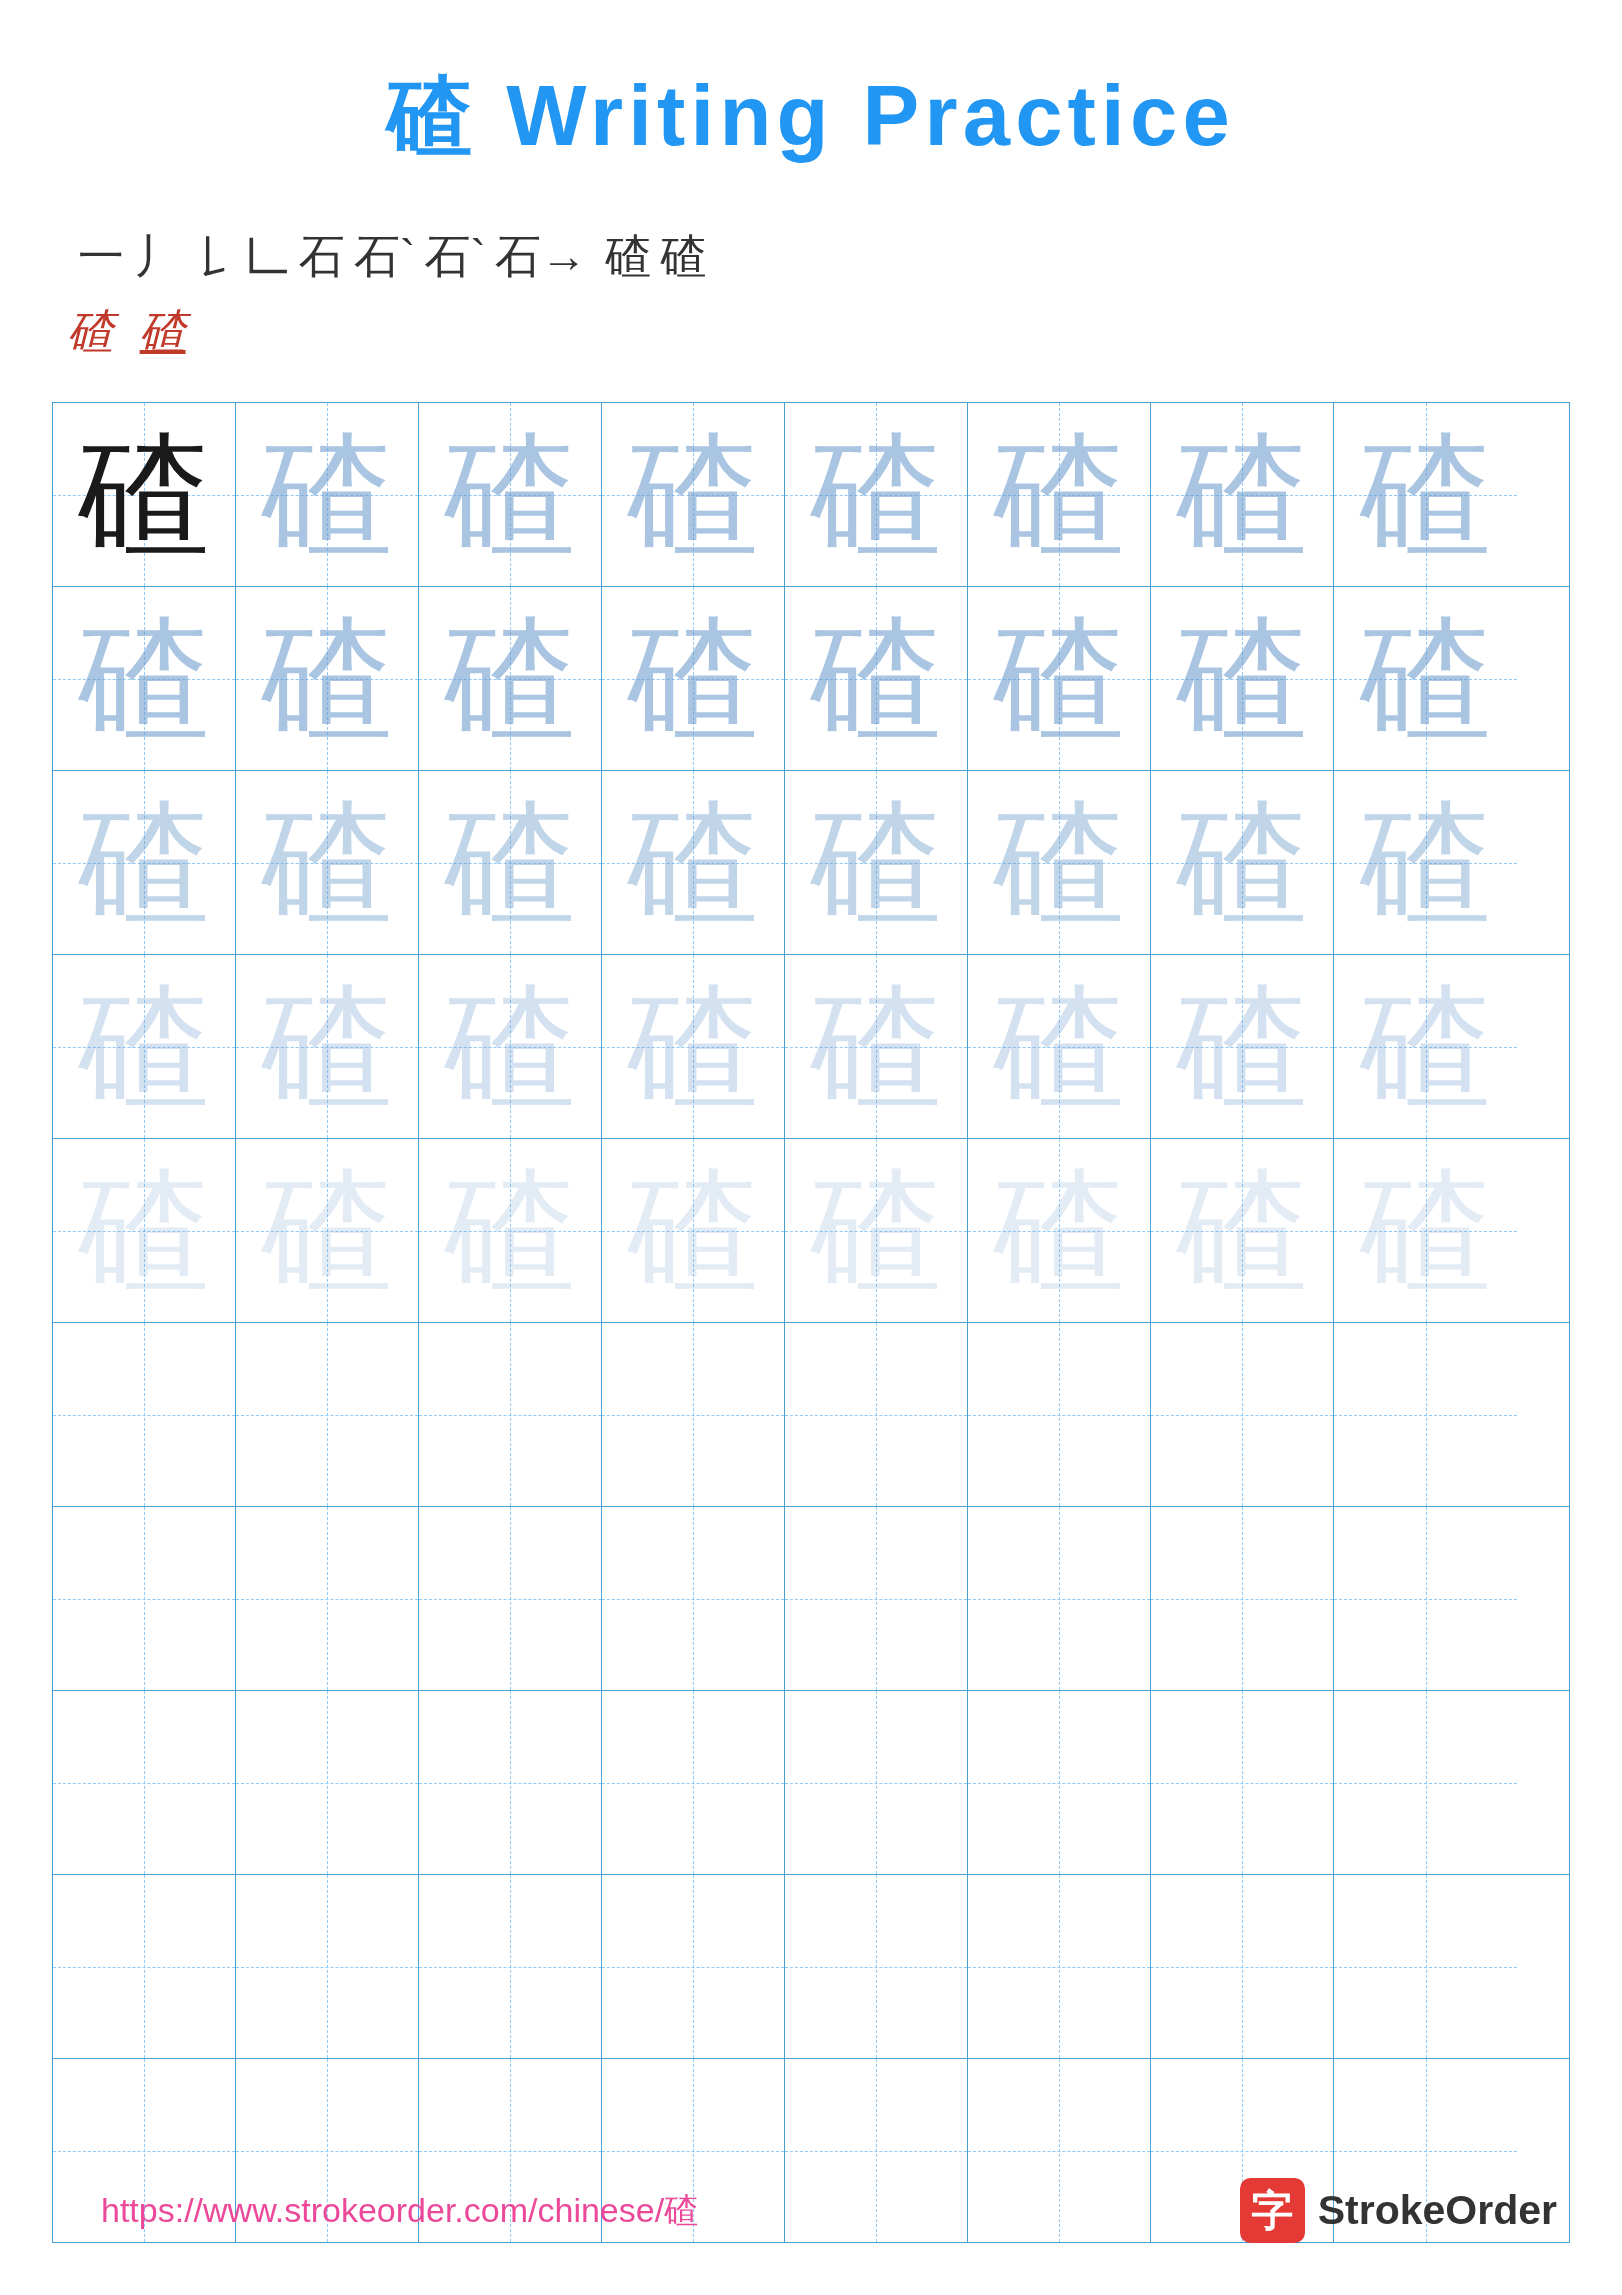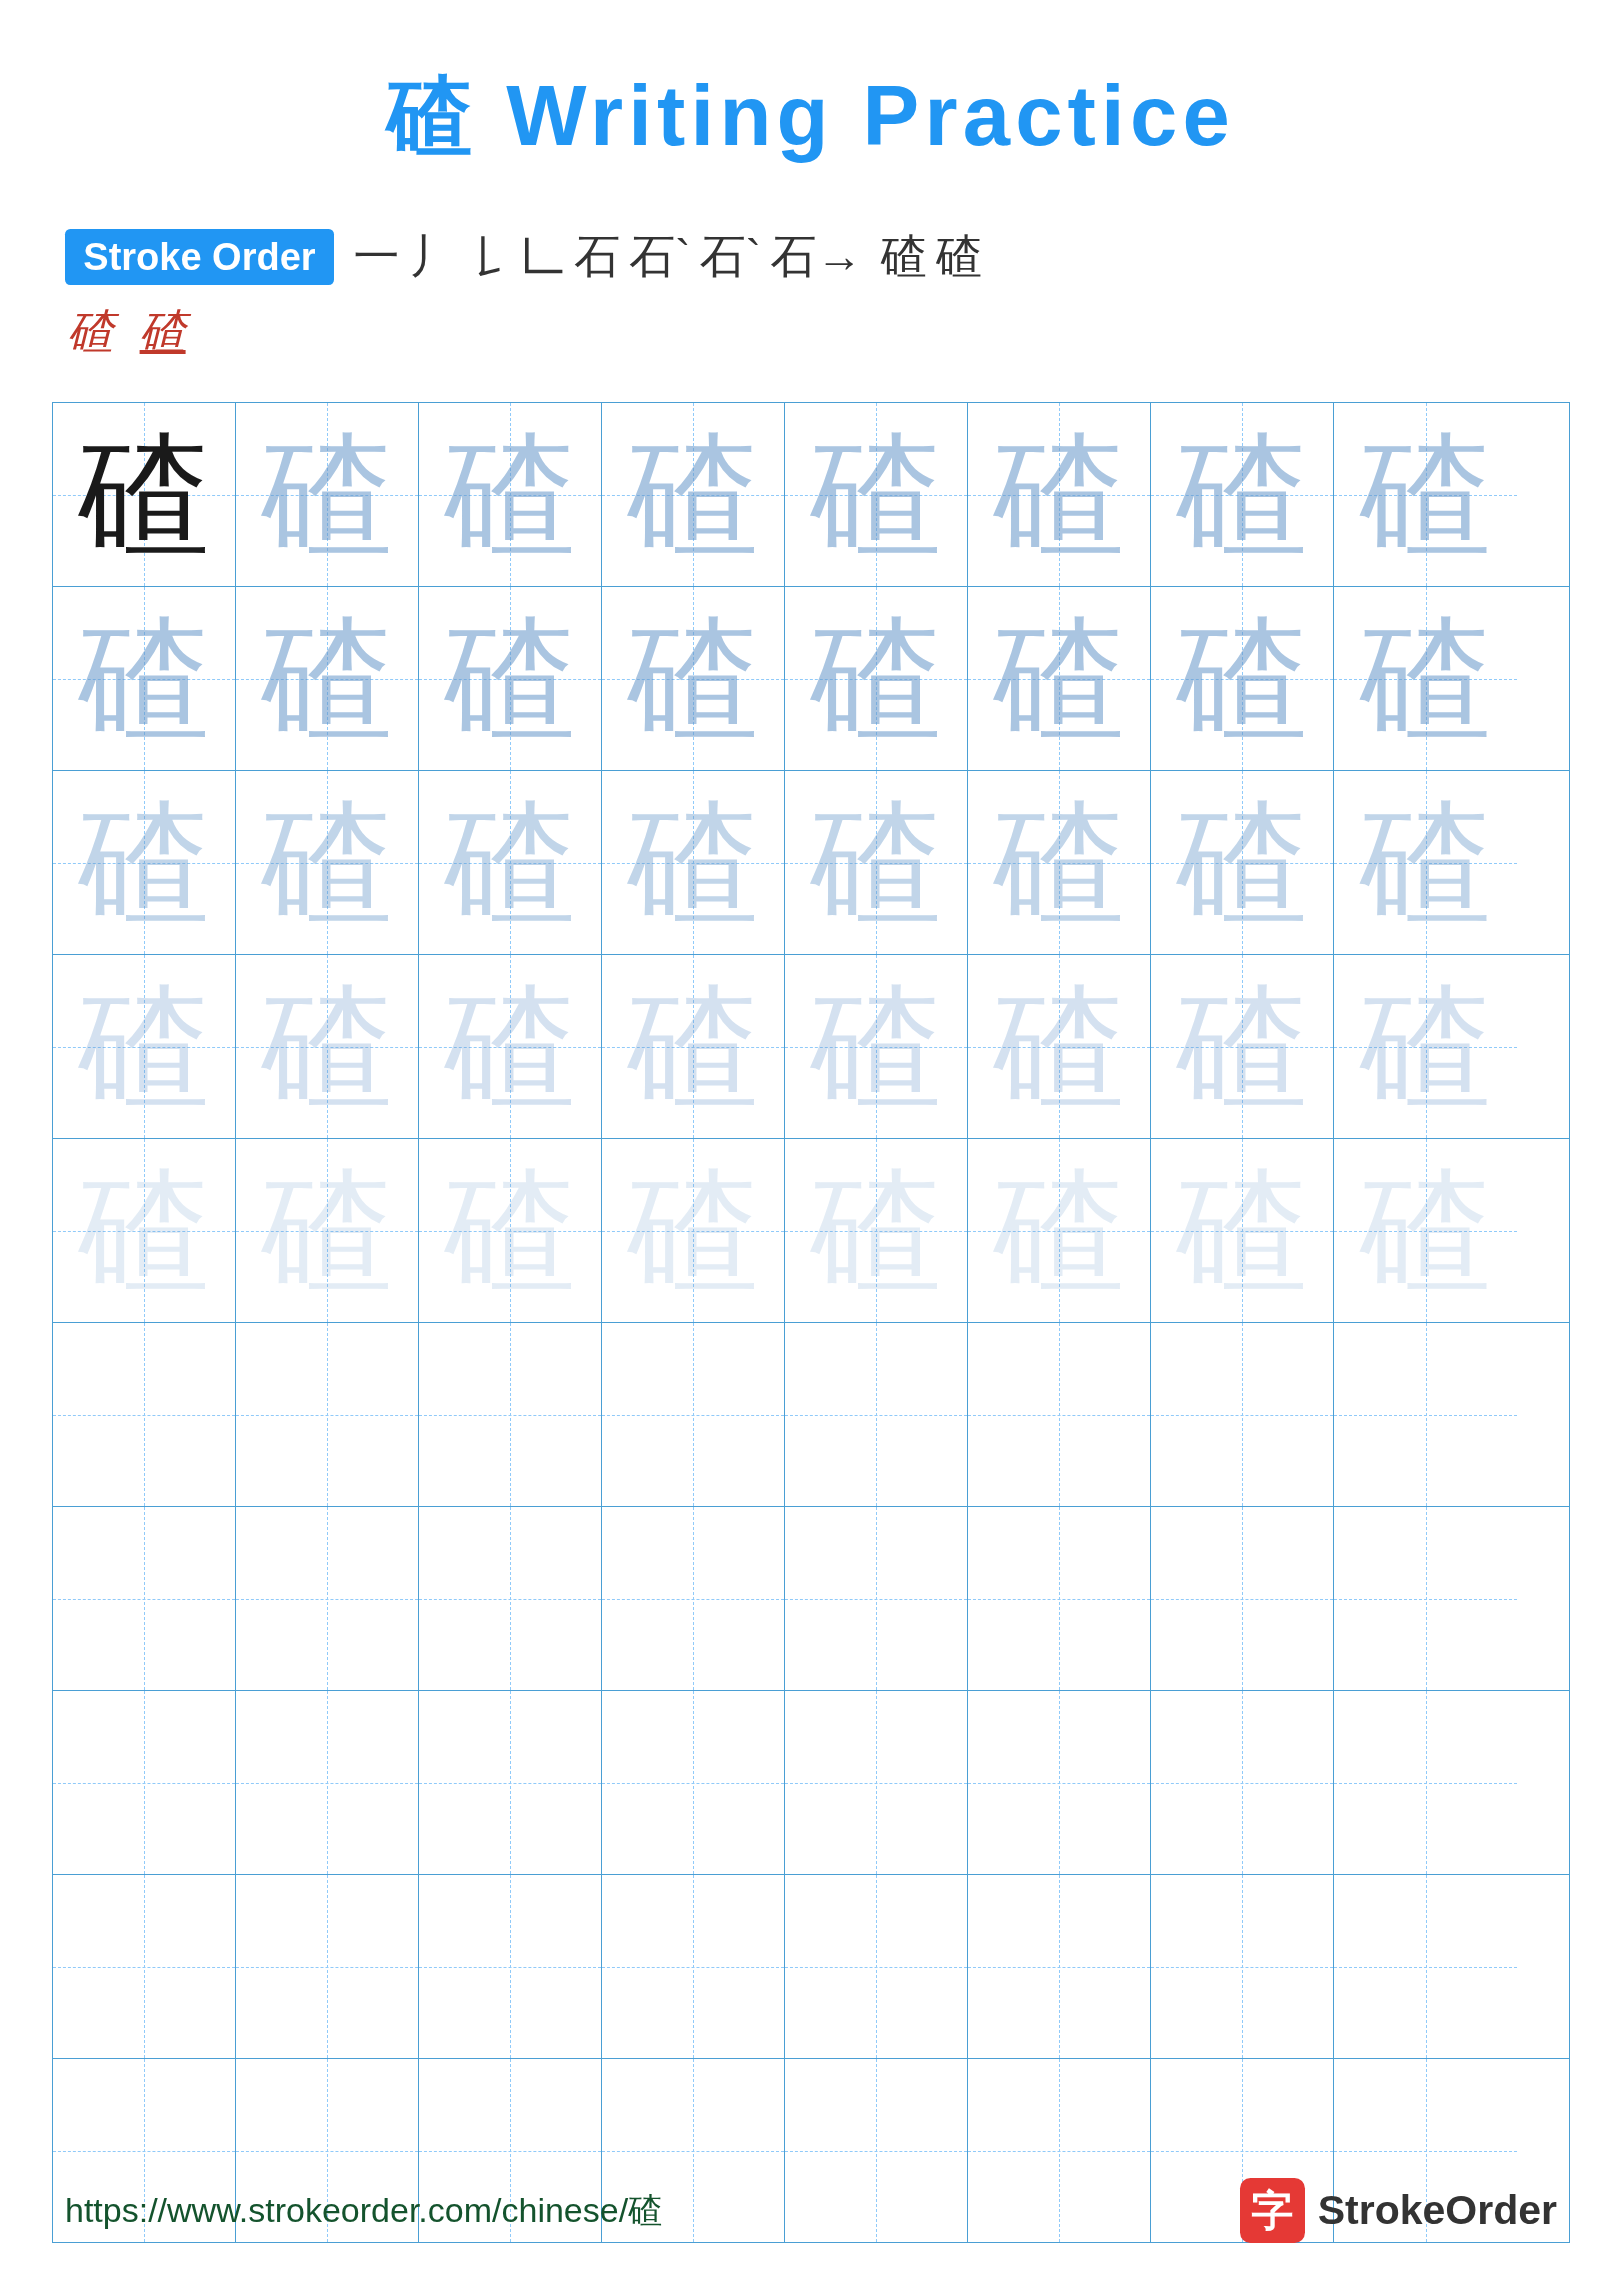--- a/index.html
+++ b/index.html
@@ -140,22 +140,23 @@
       bottom: 52px;
       left: 0;
       right: 0;
       display: flex;
       align-items: center;
       justify-content: space-between;
       padding: 0 65px;
     }
     .footer-url {
       font-size: 34px;
-      color: #14532d;
+      color: #ec4899;
       text-decoration: none;
+      margin-left: 36px;
     }
     .footer-logo {
       display: flex;
       align-items: center;
       gap: 13px;
       font-size: 41px;
       font-weight: bold;
       color: #333;
     }
     .footer-logo-icon {
@@ -172,21 +173,20 @@
     }
   </style>
 </head>
 <body>
 
 <div class="page-title">
   <span class="char">碴</span><span class="text"> Writing Practice</span>
 </div>
 
 <div class="stroke-order-section">
-  <span class="stroke-order-badge">Stroke Order</span>
   <div class="stroke-order-chars">
     <span>一</span>
     <span>丿</span>
     <span>𠄌</span>
     <span>𠃊</span>
     <span>石</span>
     <span>石`</span>
     <span>石`</span>
     <span>石→</span>
     <span>𥐟</span>

